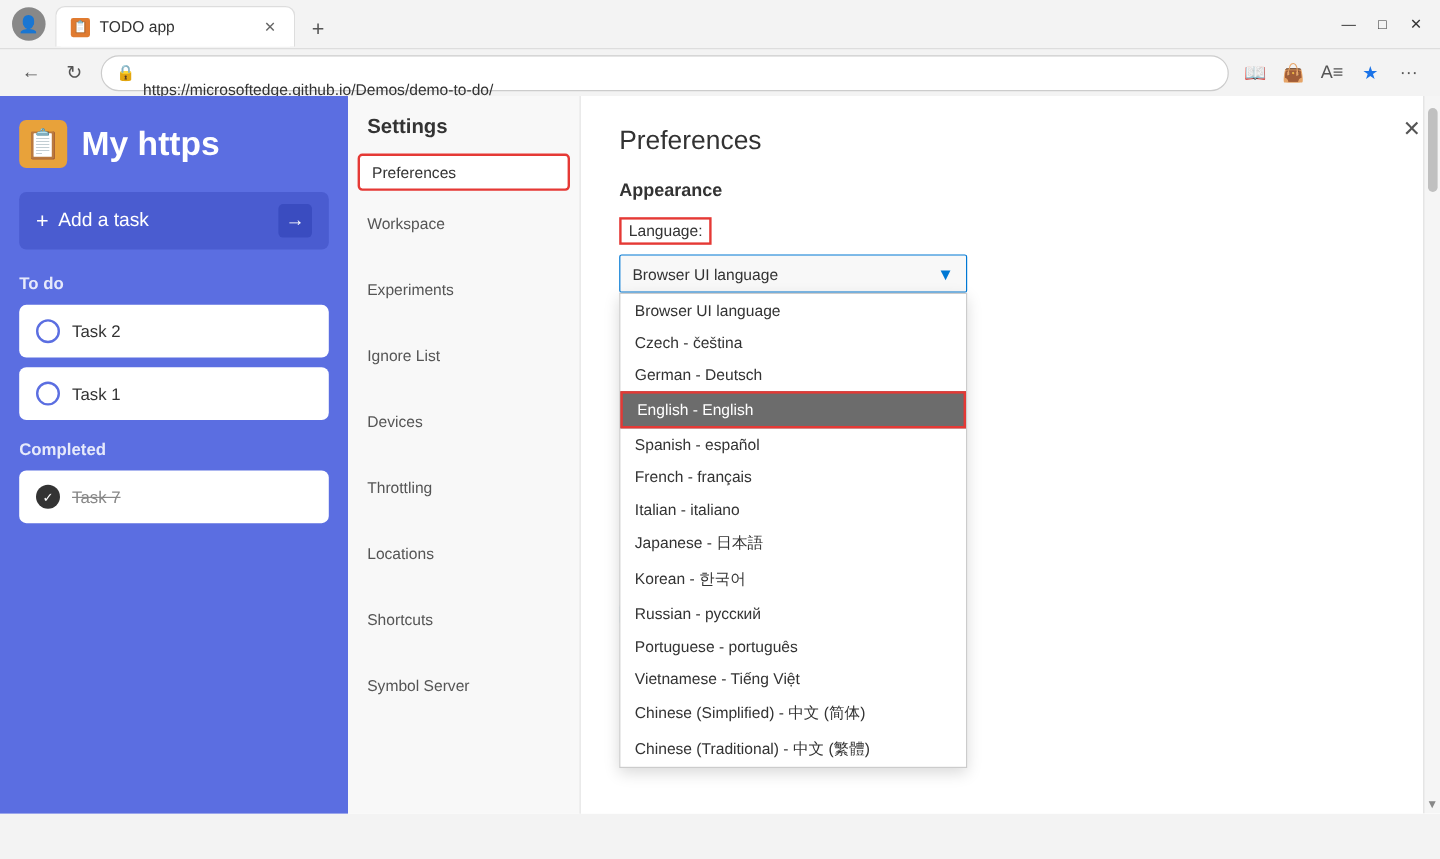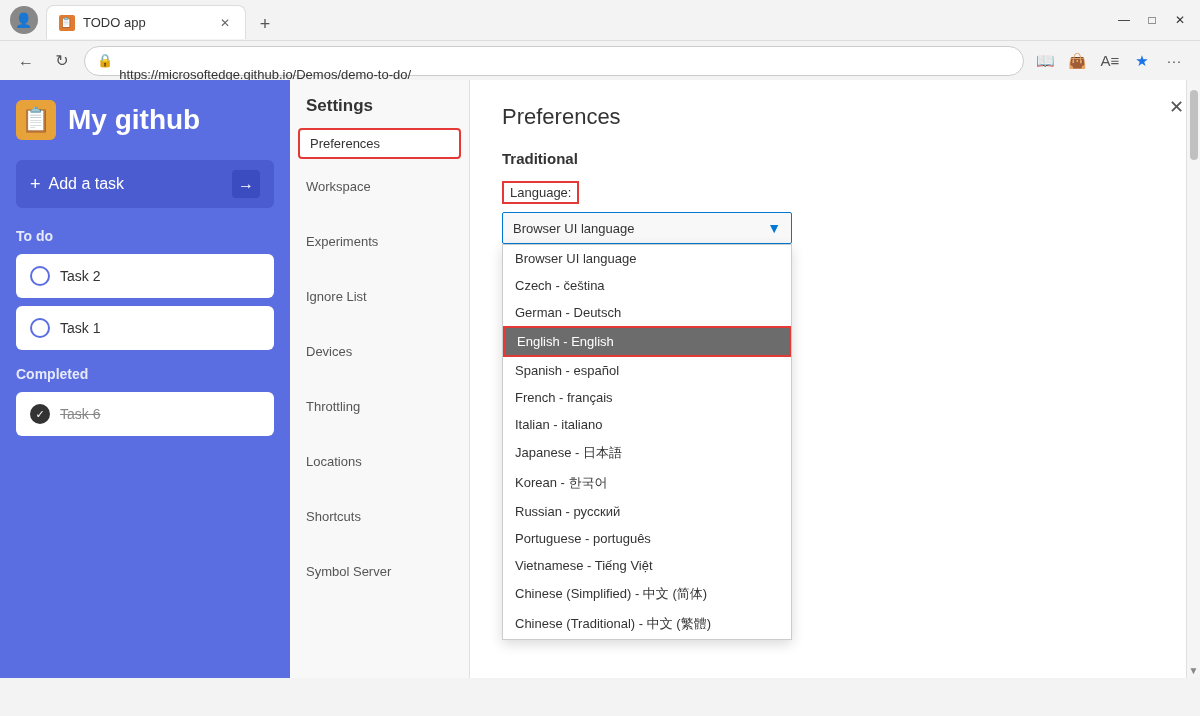--- a/index.html
+++ b/index.html
@@ -39,21 +39,21 @@
     .section-title { font-size: 14px; font-weight: 600; color: rgba(255,255,255,0.85); margin-bottom: 10px; }
     .task-item { background: white; border-radius: 6px; padding: 12px 14px; margin-bottom: 8px; display: flex; align-items: center; gap: 10px; cursor: pointer; }
     .task-circle { width: 20px; height: 20px; border: 2px solid #5b6ee1; border-radius: 50%; flex-shrink: 0; }
     .task-text { font-size: 14px; color: #333; text-align: center; }
     .completed-section { margin-top: 16px; }
     .task-item.completed { background: white; }
     .task-check { width: 20px; height: 20px; background: #333; border-radius: 50%; display: flex; align-items: center; justify-content: center; color: white; font-size: 11px; flex-shrink: 0; }
     .task-text.strikethrough { text-decoration: line-through; color: #888; font-size: 14px; }
 
     
-    .settings-panel { width: 180px; background: #f8f8f8; border-right: 1px solid #e0e0e0; padding: 16px 0; flex-shrink: 0; }
+    .settings-panel { width: 194px; background: #f8f8f8; border-right: 1px solid #e0e0e0; padding: 16px 0; flex-shrink: 0; }
     .settings-title { font-size: 17px; font-weight: 600; color: #333; padding: 0 16px; margin-bottom: 12px; }
     .settings-item { padding: 20px 16px; font-size: 13px; color: #555; cursor: pointer; }
     .settings-item.active { background: white; border: 2px solid #e53935; color: #333; font-weight: 500; border-radius: 4px; margin: 0 8px; padding: 6px 10px; }
 
     
     .preferences-panel { flex: 1; background: white; padding: 24px 32px; overflow-y: auto; position: relative; }
     .pref-title { font-size: 22px; font-weight: 400; color: #333; margin-bottom: 20px; }
     .section-header { font-size: 15px; font-weight: 600; color: #333; margin-bottom: 14px; }
     .language-row { display: flex; align-items: center; gap: 12px; margin-bottom: 8px; }
     .language-label { font-size: 13px; color: #333; border: 2px solid #e53935; padding: 2px 6px; display: inline-block; }
@@ -107,21 +107,21 @@
       <div class="toolbar-icon">···</div>
     </div>
   </div>
 </div>
 
 <div class="browser-content">
 
   <div class="todo-sidebar">
     <div class="app-header">
       <div class="app-logo">📋</div>
-      <span class="app-title">My github</span>
+      <span class="app-title">My https</span>
     </div>
 
     <div class="add-task-btn">
       <div class="add-task-left">
         <span class="plus-icon">+</span>
         <span>Add a task</span>
       </div>
       <div class="arrow-btn">→</div>
     </div>
 
@@ -134,21 +134,21 @@
 
     <div class="task-item">
       <div class="task-circle"></div>
       <span class="task-text">Task 1</span>
     </div>
 
     <div class="completed-section">
       <div class="section-title">Completed</div>
       <div class="task-item completed">
         <div class="task-check">✓</div>
-        <span class="task-text strikethrough">Task 6</span>
+        <span class="task-text strikethrough">Task 7</span>
       </div>
     </div>
   </div>
 
   <div class="settings-panel">
     <div class="settings-title">Settings</div>
 
     <div class="settings-item active">
       <span>Preferences</span>
     </div>
@@ -176,21 +176,21 @@
     <div class="settings-item">
       <span>Symbol Server</span>
     </div>
   </div>
 
   <div class="preferences-panel" style="position:relative;">
     <div class="close-btn">✕</div>
 
     <div class="pref-title">Preferences</div>
 
-    <div class="section-header">Traditional</div>
+    <div class="section-header">Appearance</div>
 
     <div class="language-row">
       <span class="language-label">Language:</span>
     </div>
 
     <div class="language-select">
       <div class="select-box">
         <span>Browser UI language</span>
         <span class="select-arrow">▼</span>
       </div>

